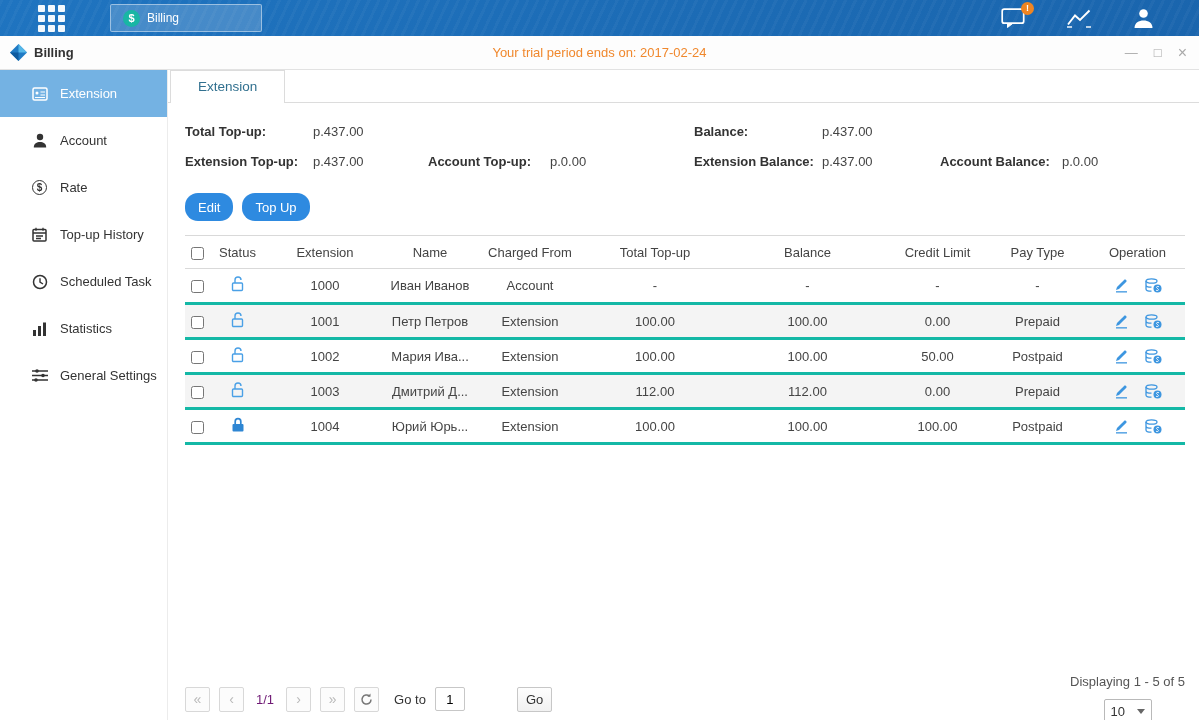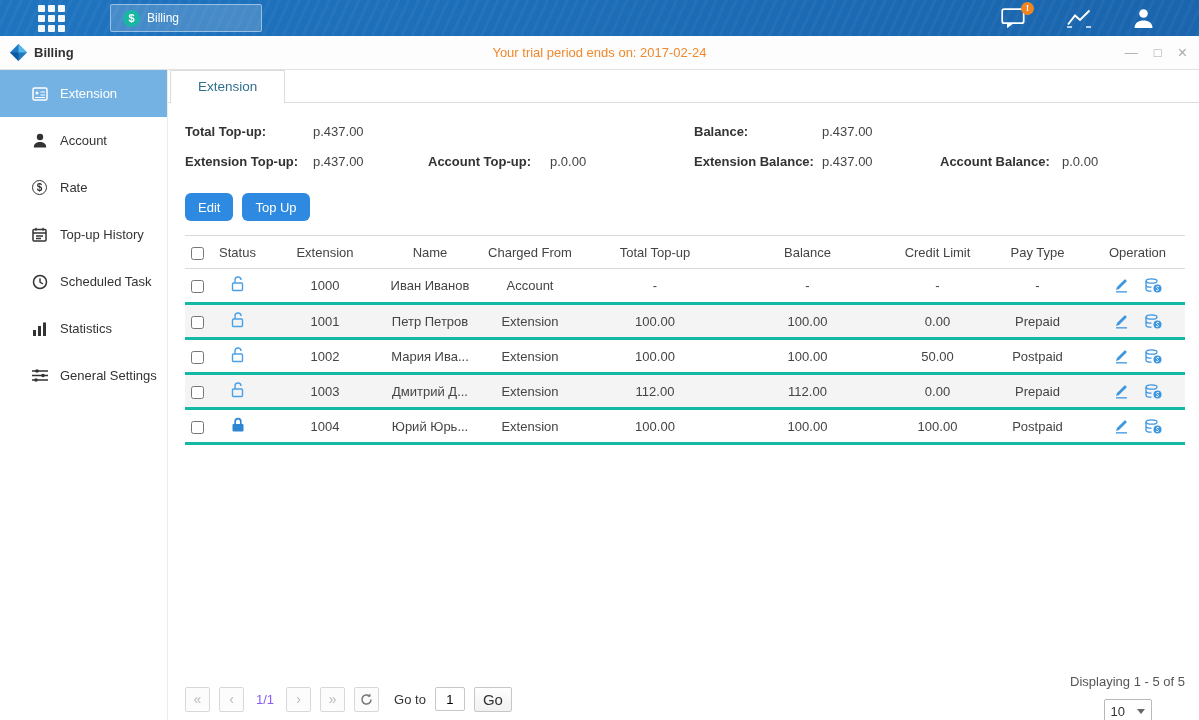--- a/index.html
+++ b/index.html
@@ -51,46 +51,46 @@
   .summary { display:grid; grid-template-columns:128px 115px 122px 144px 128px 118px 122px auto; margin-top:14px; }
   .summary div { line-height:30px; white-space:nowrap; }
   .summary .lbl { font-weight:bold; color:#333; }
   .summary .val { color:#444; }
   .g1{grid-column:1} .g2{grid-column:2} .g3{grid-column:3} .g4{grid-column:4}
   .g5{grid-column:5} .g6{grid-column:6} .g7{grid-column:7} .g8{grid-column:8}
   .r1{grid-row:1} .r2{grid-row:2}
 
   
   .btn-row { margin-top:16px; display:flex; gap:9px; }
-  .btn { background:#2e8ae0; color:#fff; border:none; height:28px; padding:0 13px; font-size:13px; border-radius:6px; cursor:pointer;
+  .btn { background:#2e8ae0; color:#fff; border:none; height:28px; padding:0 13px; font-size:13px; border-radius:13px; cursor:pointer;
     font-family:"Liberation Sans", sans-serif; }
 
   
   table { width:100%; border-collapse:collapse; margin-top:14px; table-layout:fixed; }
   col.c-cb{width:25px} col.c-status{width:55px} col.c-ext{width:120px} col.c-name{width:90px} col.c-from{width:110px}
   col.c-topup{width:140px} col.c-bal{width:165px} col.c-limit{width:95px} col.c-pay{width:105px} col.c-op{width:95px}
   thead th { height:33px; font-weight:normal; color:#444; text-align:center; border-top:1px solid #d9d9d9; border-bottom:1px solid #d9d9d9; font-size:13px; }
   tbody td { height:35px; text-align:center; color:#444; font-size:13px; overflow:hidden; white-space:nowrap; text-overflow:ellipsis; }
   tbody tr { border-bottom:3px solid #14b8a6; }
   tbody tr:nth-child(even) { background:#f4f4f4; }
   input[type=checkbox] { width:13px; height:13px; cursor:pointer; vertical-align:middle; }
   .op-ics { display:flex; justify-content:center; gap:16px; align-items:center; }
   .op-ics .ic { cursor:pointer; display:flex; }
 
   
   .pager { position:absolute; left:17px; right:14px; bottom:8px; height:26px; display:flex; align-items:center; gap:9px; color:#555; }
   .pg-btn { width:25px; height:25px; border:1px solid #d8d8d8; background:#fcfcfc; border-radius:2px; display:flex; align-items:center;
     justify-content:center; font-size:14px; color:#b9b9b9; cursor:pointer; }
   .pg-btn.on { color:#777; }
-  .pg-label { margin:0 3px; color:#8b5cf6; }
+  .pg-label { margin:0 3px; color:#701a75; }
   .goto-lbl { margin-left:6px; color:#333; }
   .goto-input { width:30px; height:24px; border:1px solid #c7c7c7; text-align:center; font-size:13px; border-radius:2px;
     font-family:"Liberation Sans", sans-serif; }
   .go-btn { height:25px; padding:0 8px; border:1px solid #c7c7c7; background:linear-gradient(#fefefe,#f1f1f1); border-radius:2px;
-    font-size:15px; color:#333; cursor:pointer; font-family:"Liberation Sans", sans-serif; }
+    font-size:13px; color:#333; cursor:pointer; font-family:"Liberation Sans", sans-serif;margin-left:43px; }
   .pg-right { margin-left:auto; display:flex; align-items:center; gap:10px;flex-direction:column; }
   .size-select { width:48px; height:25px; border:1px solid #b9b9b9; border-radius:2px; display:flex; align-items:center;
     justify-content:space-between; padding:0 6px; cursor:pointer; background:#fff; color:#333; }
   .dd-arrow { width:0; height:0; border-left:4px solid transparent; border-right:4px solid transparent; border-top:5px solid #666; }
 </style>
 </head>
 <body>
 
 <div class="topbar">
   <div class="apps-grid">

